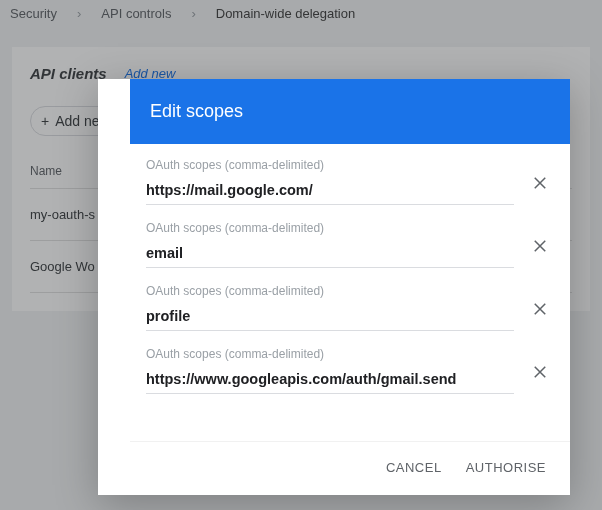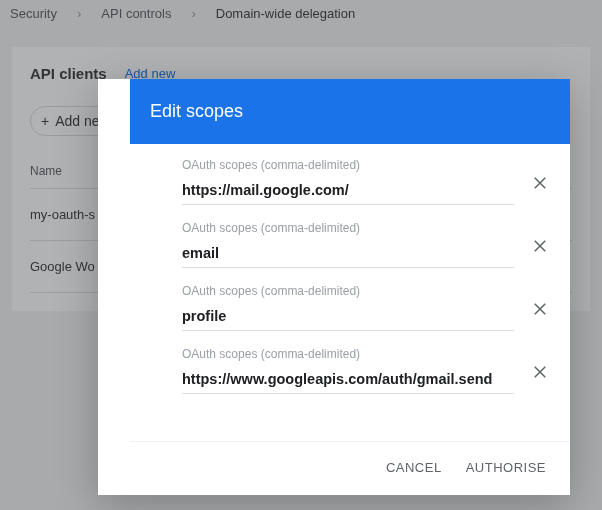--- a/index.html
+++ b/index.html
@@ -25,20 +25,21 @@
   .panel {
     background: #fff;
     margin: 20px 12px 0 12px;
     padding: 18px 18px;
     position: relative;
   }
   .row1 {
     display: flex;
     align-items: center;
     gap: 18px;
+    font-style: italic;
   }
   .api-title { font-size: 15px; font-weight: bold; color: #3c4043; }
   .link { color: #1a73e8; font-size: 13px; text-decoration: underline dotted #1a73e8; text-underline-offset: 3px; cursor: pointer; }
   .add-btn {
     margin-top: 24px;
     display: inline-flex;
     align-items: center;
     gap: 6px;
     border: 1px solid #dadce0;
     border-radius: 18px;
@@ -82,21 +83,20 @@
     background: #1a73e8;
     color: #fff;
     padding: 22px 20px;
     font-size: 18px;
     font-weight: 400;
   }
   .dialog-body {
     flex: 1;
     overflow-y: auto;
     padding: 0 16px;
-    margin-left: 36px;
   }
   
   .dialog-body::-webkit-scrollbar { width: 12px; }
   .dialog-body::-webkit-scrollbar-thumb { background: #bdc1c6; border-radius: 6px; }
   .scope-item {
     display: flex;
     align-items: flex-end;
     gap: 12px;
     padding: 14px 0 2px 0;
   }

